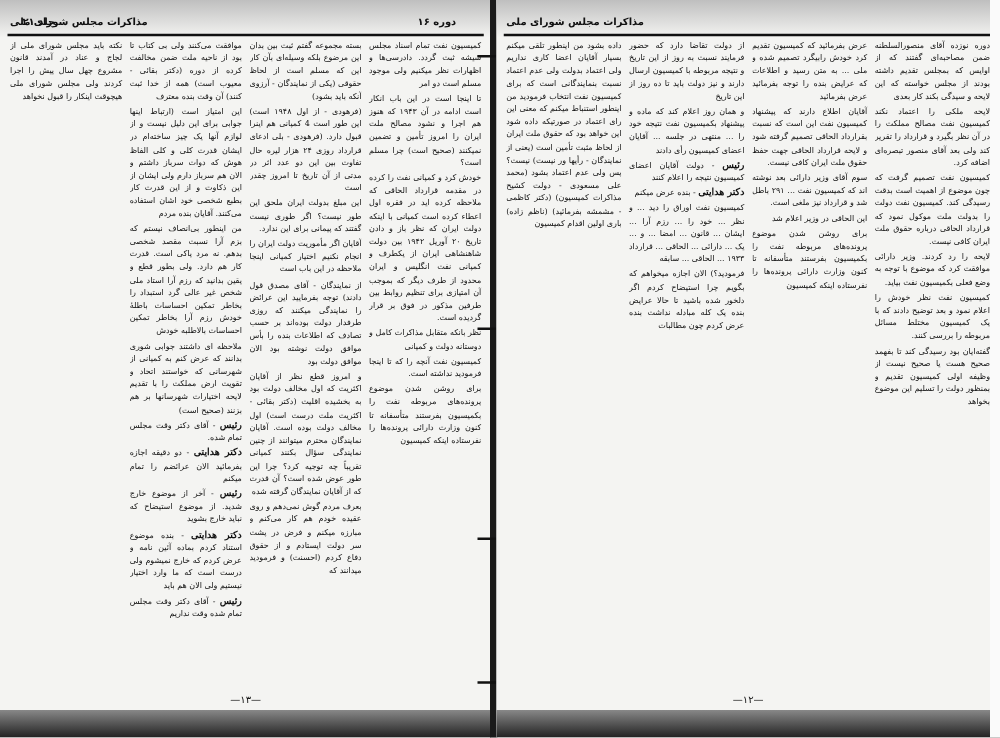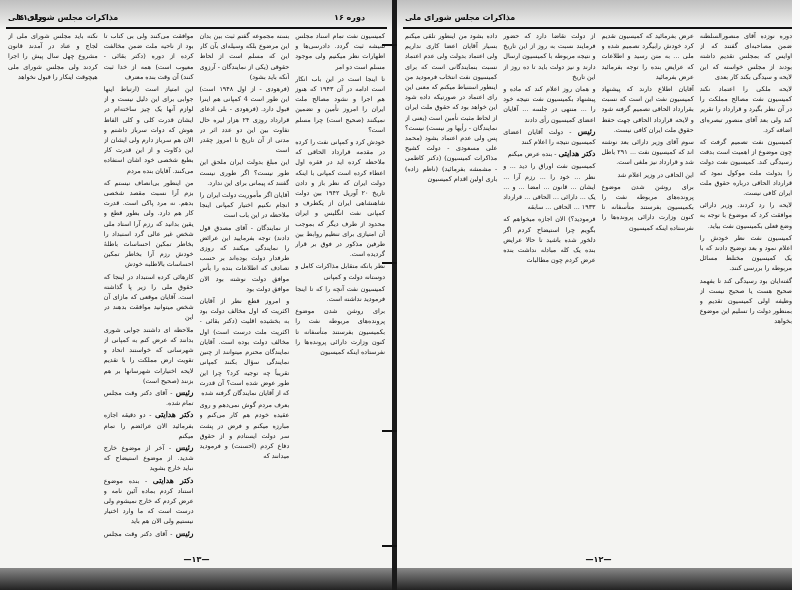--- a/index.html
+++ b/index.html
@@ -12,21 +12,21 @@
   .spine-tick{position:absolute;left:-10px;width:26px;height:2px;background:#111;}
   .header{position:absolute;top:10px;left:8px;right:8px;height:16px;direction:rtl;font-size:8px;font-weight:bold;color:#111;}
   .header .pagecol{position:absolute;left:10px;top:3px;}
   .header .center{position:absolute;left:0;right:0;text-align:left;top:3px;}
   .header .right{position:absolute;right:20px;top:3px;text-align:right;}
   .rule{position:absolute;top:27px;left:6px;right:6px;height:2px;background:#111;}
   .cols{position:absolute;top:31px;left:8px;right:8px;bottom:52px;display:flex;flex-direction:row-reverse;gap:6px;}
   .col{flex:1;direction:rtl;text-align:justify;font-family:"DejaVu Serif",serif;font-size:6.4px;line-height:10.2px;color:#111;overflow:hidden;}
   .col p{margin:0 0 2px 0;}
   .speaker{font-weight:bold;font-size:7.6px;}
-  .footer{position:absolute;bottom:26px;left:0;right:0;text-align:center;font-size:8px;font-weight:bold;color:#111;}
+  .footer{position:absolute;bottom:26px;left:0;right:0;text-align:center;font-size:8px;font-weight:normal;color:#111;}
   .bottom-shadow{position:absolute;bottom:0;left:0;right:0;height:22px;background:linear-gradient(#888,#222);}
   .noise{position:absolute;top:0;left:0;right:0;height:30px;background:linear-gradient(#bfbfbf,rgba(240,240,240,0));}
   .rightbar{position:absolute;right:0;top:0;width:8px;height:590px;background:#fafafa;}
 </style>
 </head>
 <body>
 
 <div class="spread">
 
   <div class="page left">
@@ -52,21 +52,20 @@
         <p>این مبلغ بدولت ایران ملحق این طور نیست؟ اگر طوری نیست گفتند که پیمانی برای این ندارد.</p>
         <p>آقایان اگر مأموریت دولت ایران را انجام نکنیم اختیار کمپانی اینجا ملاحظه در این باب است</p>
         <p>از نمایندگان - آقای مصدق قول دادند) توجه بفرمایید این عرائض را نمایندگی میکنند که روزی طرفدار دولت بوده‌اند بر حسب تصادف که اطلاعات بنده را بأس موافق دولت نوشته بود الان موافق دولت بود</p>
         <p>و امروز قطع نظر از آقایان اکثریت که اول مخالف دولت بود به بخشیده اقلیت (دکتر بقائی - اکثریت ملت درست است) اول مخالف دولت بوده است. آقایان نمایندگان محترم میتوانند از چنین نمایندگی سؤال بکنند کمپانی تقریباً چه توجیه کرد؟ چرا این طور عوض شده است؟ آن قدرت که از آقایان نمایندگان گرفته شده</p>
         <p>بعرف مردم گوش نمی‌دهم و روی عقیده خودم هم کار می‌کنم و مبارزه میکنم و فرض در پشت سر دولت ایستادم و از حقوق دفاع کردم (احسنت) و فرمودید میدانند که</p>
       </div>
       <div class="col">
         <p>موافقت می‌کنند ولی بی‌ کتاب تا بود از ناحیه ملت ضمن مخالفت کرده از دوره (دکتر بقائی - معیوب است) همه از خدا ثبت کنند) آن وقت بنده معترف</p>
         <p>این امتیاز است (ارتباط اینها جوابی برای این دلیل نیست و از لوازم آنها یک چیز ساخته‌ام در ایشان قدرت کلی و کلی الفاظ هوش که دوات سرباز داشتم و الان هم سرباز دارم ولی ایشان از این ذکاوت و از این قدرت کار بطبع شخصی خود اشان استفاده می‌کنند. آقایان بنده مردم</p>
         <p>من اینطور بی‌انصاف نیستم که بزم آرا نسبت مقصد شخصی بدهم. نه مرد پاکی است. قدرت کار هم دارد. ولی بطور قطع و یقین بدانید که رزم آرا استاد ملی شخص غیر عالی گرد استبداد را بخاطر تمکین احساسات باطلۀ خودش رزم آرا بخاطر تمکین احساسات بالاطلبه خودش</p>
-        <p>کارهائی کرده استبداد در اینجا که حقوق ملی را زیر پا گذاشته است. آقایان موقعی که مازای آن شخص میتوانید موافقت بدهند در این</p>
         <p>ملاحظه ای داشتند جوابی شوری بدانند که عرض کنم به کمپانی از شهرسانی که خواستند اتحاد و تقویت ارض مملکت را با تقدیم لایحه اختیارات شهرسانها بر هم بزنند (صحیح است)</p>
         <p><span class="speaker">رئیس</span> - <span>آقای دکتر وقت مجلس تمام شده.</span></p>
         <p><span class="speaker">دکتر هدایتی</span> - <span>دو دقیقه اجازه بفرمائید الان عرائضم را تمام میکنم</span></p>
         <p><span class="speaker">رئیس</span> - <span>آخر از موضوع خارج شدید. از موضوع استیضاح که نباید خارج بشوید</span></p>
         <p><span class="speaker">دکتر هدایتی</span> - <span>بنده موضوع استناد کردم بماده آئین نامه و عرض کردم که خارج نمیشوم ولی درست است که ما وارد اختیار نیستیم ولی الان هم باید</span></p>
         <p><span class="speaker">رئیس</span> - <span>آقای دکتر وقت مجلس تمام شده وقت نداریم</span></p>
 
       </div>
       <div class="col">
         <p>نکته باید مجلس شورای ملی از لجاج و عناد در آمدند قانون مشروع چهل سال پیش را اجرا کردند ولی مجلس شورای ملی هیچوقت اینکار را قبول نخواهد</p>

